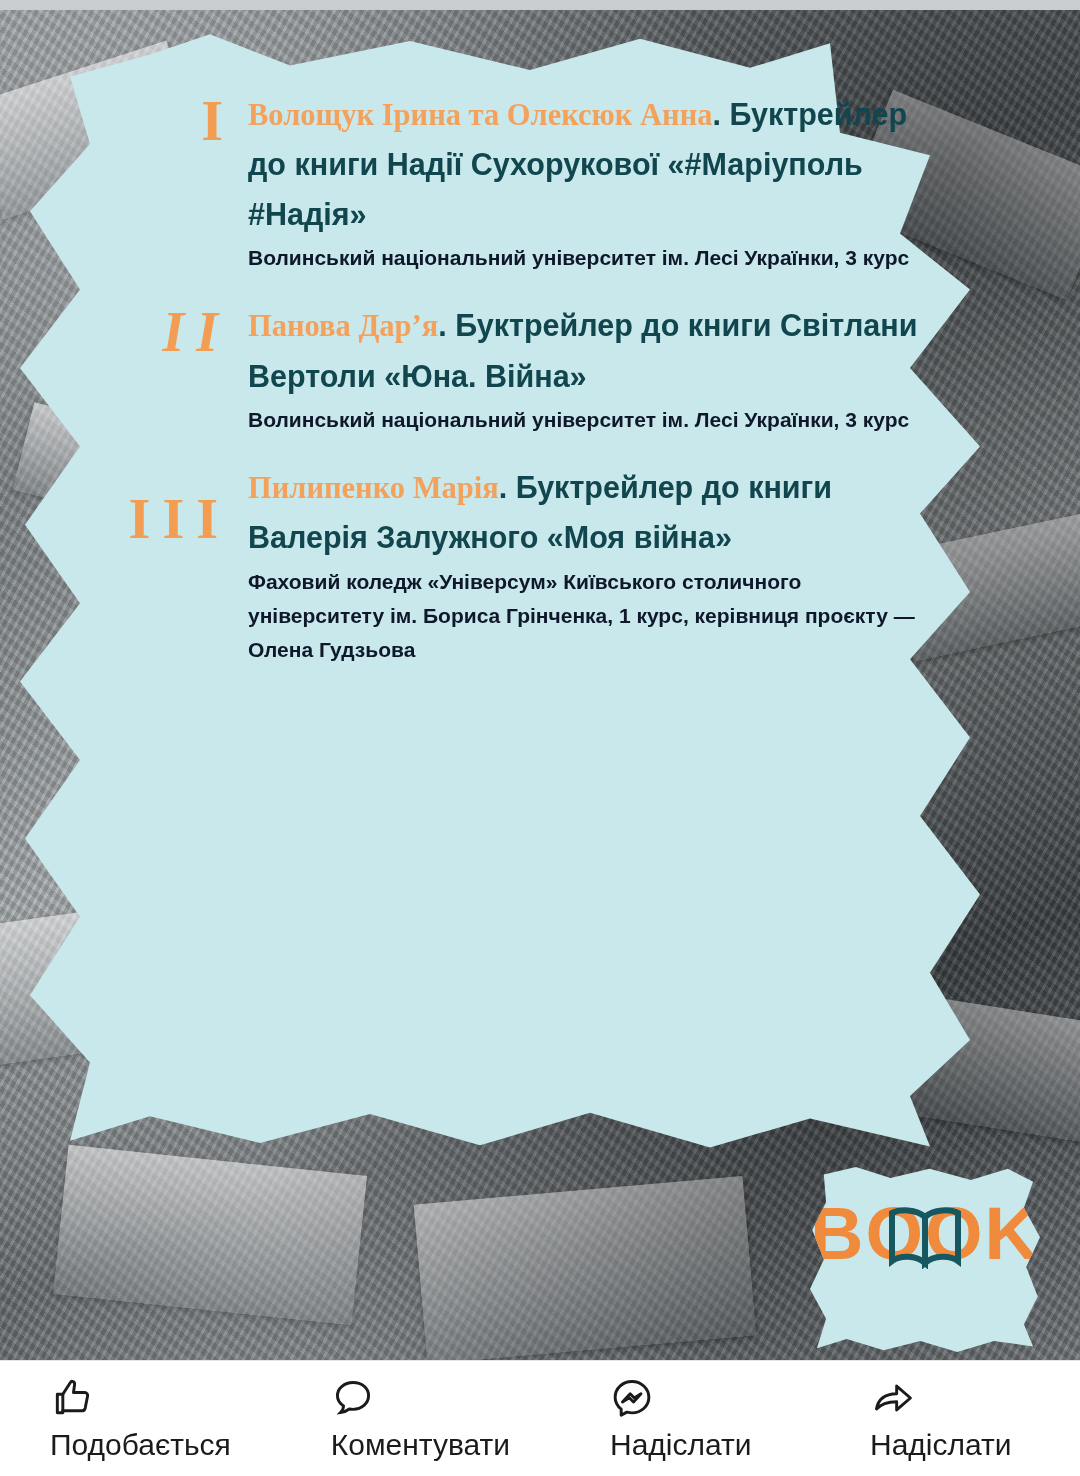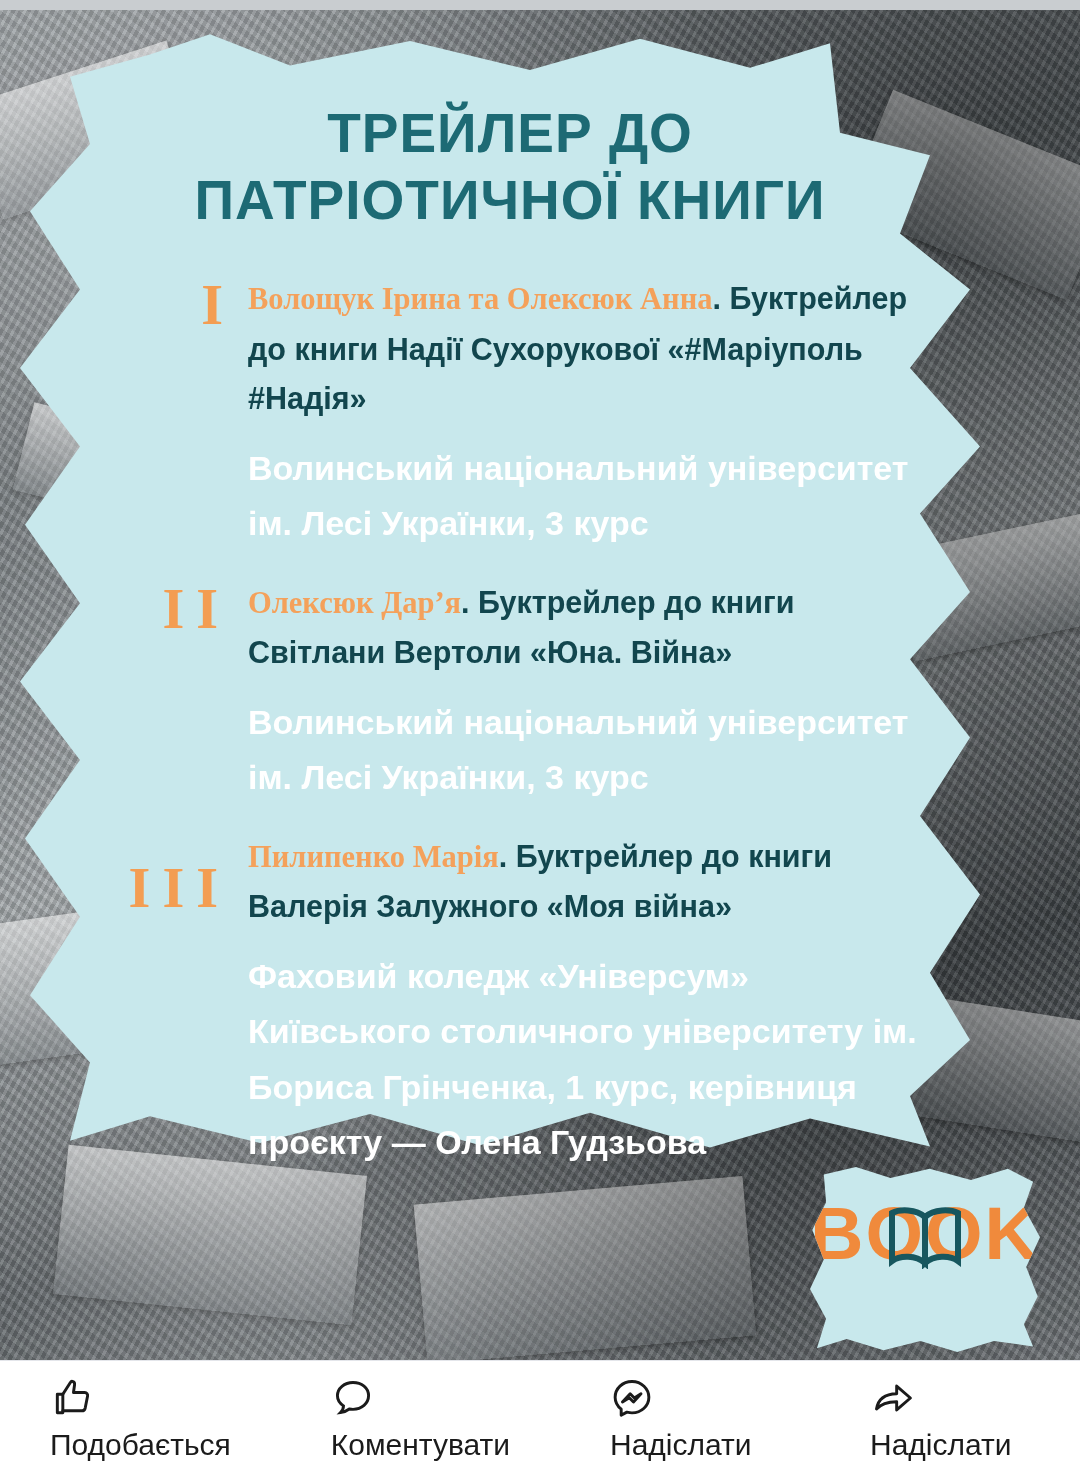--- a/index.html
+++ b/index.html
@@ -139,28 +139,28 @@
     font-size: 30.5px;
     line-height: 1.62;
     font-weight: bold;
   }
   .entry-main .author {
     color: #f4a15b;
     font-family: Liberation Serif, serif;
   }
 
   .entry-sub {
-    color: #ffffff;
-    font-size: 34px;
+    color: #0f172a;
+    font-size: 21px;
     line-height: 1.62;
     font-weight: bold;
-    margin-top: 18px;
-  }
-
-  .entry-2 .numeral { letter-spacing: 12px; }
+    margin-top: 2px;
+  }
+
+  .entry-2 .numeral { letter-spacing: 12px; font-style: italic; }
   .entry-3 .numeral { letter-spacing: 12px; margin-top: 25px; }
 
   
   .logo {
     position: absolute;
     right: 40px;
     bottom: 8px;
     width: 230px;
     height: 185px;
     background: #c8e8ec;
@@ -241,36 +241,32 @@
       <div class="book-shape" style="left:420px;top:1180px;width:330px;height:160px;transform:rotate(-5deg);"></div>
       <div class="book-shape" style="left:860px;top:120px;width:240px;height:130px;transform:rotate(22deg);"></div>
       <div class="book-shape" style="left:900px;top:520px;width:220px;height:110px;transform:rotate(-12deg);"></div>
       <div class="book-shape" style="left:880px;top:1000px;width:260px;height:120px;transform:rotate(9deg);"></div>
     </div>
 
     <div class="card"></div>
 
     <div class="card-inner" style="position:absolute;top:22px;left:10px;">
 
-      <div class="poster-title">
-        <span>ТРЕЙЛЕР ДО</span>
-        <span class="line2">ПАТРІОТИЧНОЇ КНИГИ</span>
-      </div>
 
       <div class="entries">
 
         <div class="entry entry-1">
           <div class="numeral">I</div>
           <div class="entry-main"><span class="author">Волощук Ірина та Олексюк Анна</span><span>. Буктрейлер до книги Надії Сухорукової «#Маріуполь #Надія»</span></div>
           <div class="entry-sub">Волинський національний університет ім. Лесі Українки, 3 курс</div>
         </div>
 
         <div class="entry entry-2">
           <div class="numeral">II</div>
-          <div class="entry-main"><span class="author">Олексюк Дар’я</span><span>. Буктрейлер до книги Світлани Вертоли «Юна. Війна»</span></div>
+          <div class="entry-main"><span class="author">Панова Дар’я</span><span>. Буктрейлер до книги Світлани Вертоли «Юна. Війна»</span></div>
           <div class="entry-sub">Волинський національний університет ім. Лесі Українки, 3 курс</div>
         </div>
 
         <div class="entry entry-3">
           <div class="numeral">III</div>
           <div class="entry-main"><span class="author">Пилипенко Марія</span><span>. Буктрейлер до книги Валерія Залужного «Моя війна»</span></div>
           <div class="entry-sub">Фаховий коледж «Універсум» Київського столичного університету ім. Бориса Грінченка, 1 курс, керівниця проєкту — Олена Гудзьова</div>
         </div>
 
       </div>

